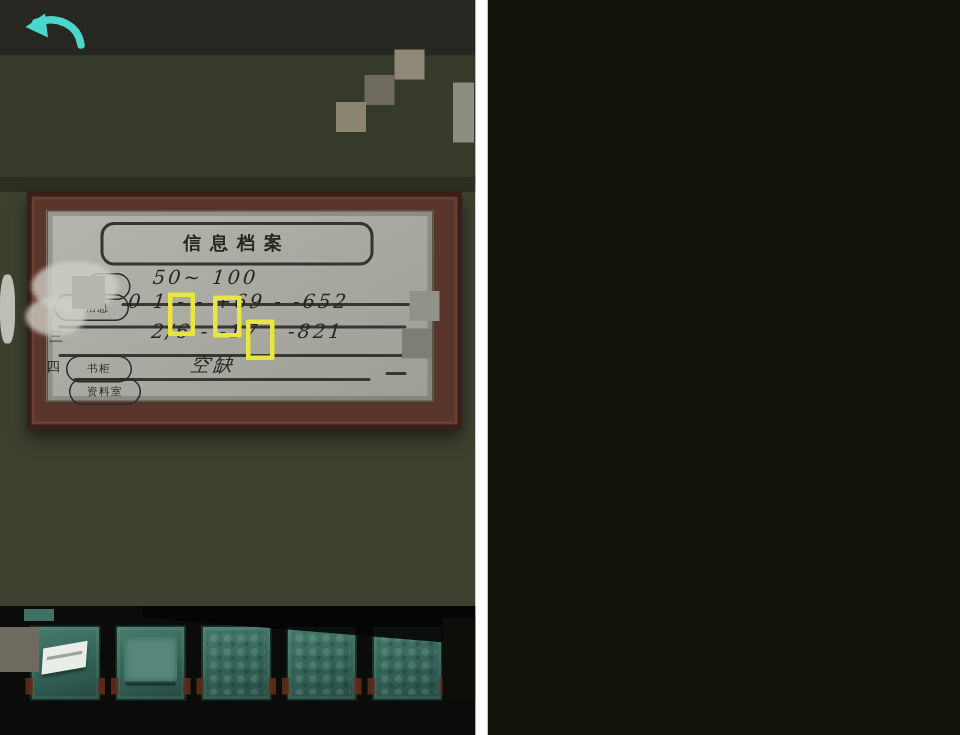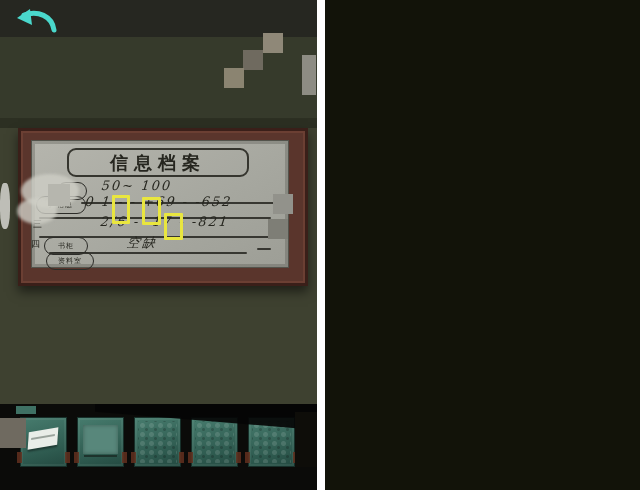--- a/index.html
+++ b/index.html
@@ -13,21 +13,21 @@
   #lp .band2{position:absolute;left:0;top:37px;width:317px;height:84px;background:#363a2b;}
   #lp .bandshadow{position:absolute;left:0;top:118px;width:317px;height:10px;background:#2c2f22;}
 
   #frame{position:absolute;left:18px;top:128px;width:284px;height:152px;background:#5a352c;
          border:3px solid #3a1f19;box-shadow:0 6px 10px rgba(0,0,0,.5),inset 0 0 0 2px #6b3f33;}
   #paper{position:absolute;left:10px;top:9px;width:258px;height:128px;
          background:linear-gradient(150deg,#b5b5ad,#a6a79f 60%,#9d9e96);
          box-shadow:inset 0 0 0 1px #53534b,inset 0 0 0 4px rgba(70,70,62,.28);}
   .titlebox{position:absolute;left:36px;top:8px;width:178px;height:25px;border:2px solid #35352e;
             border-radius:9px;display:flex;align-items:center;justify-content:center;}
-  .titletxt{font-size:18px;font-weight:bold;letter-spacing:6px;color:#26261f;font-family:Liberation Mono, monospace;}
+  .titletxt{font-size:12px;font-weight:bold;letter-spacing:6px;color:#26261f;font-family:Liberation Mono, monospace;}
   .hw{position:absolute;font-style:italic;font-family:"DejaVu Serif",serif;color:#26261f;
       font-size:13px;letter-spacing:2px;text-align:center;transform:skewX(-6deg);white-space:nowrap;}
   .hr{position:absolute;height:2px;background:#2b2b26;border-radius:1px;opacity:.9;}
   .oval{position:absolute;border:1.5px solid #2c2c28;border-radius:9px;display:flex;align-items:center;
         justify-content:center;font-size:7px;color:#26261f;letter-spacing:1px;overflow:hidden;}
   .rnum{position:absolute;font-size:9px;color:#26261f;font-family:"DejaVu Serif",serif;}
   .ybox{position:absolute;border:3px solid var(--yellow);z-index:30;border-radius:1px;}
   .smudge{position:absolute;background:rgba(206,206,198,.8);border-radius:50%;filter:blur(1.5px);z-index:12;}
   .censor{position:absolute;z-index:25;}
 

